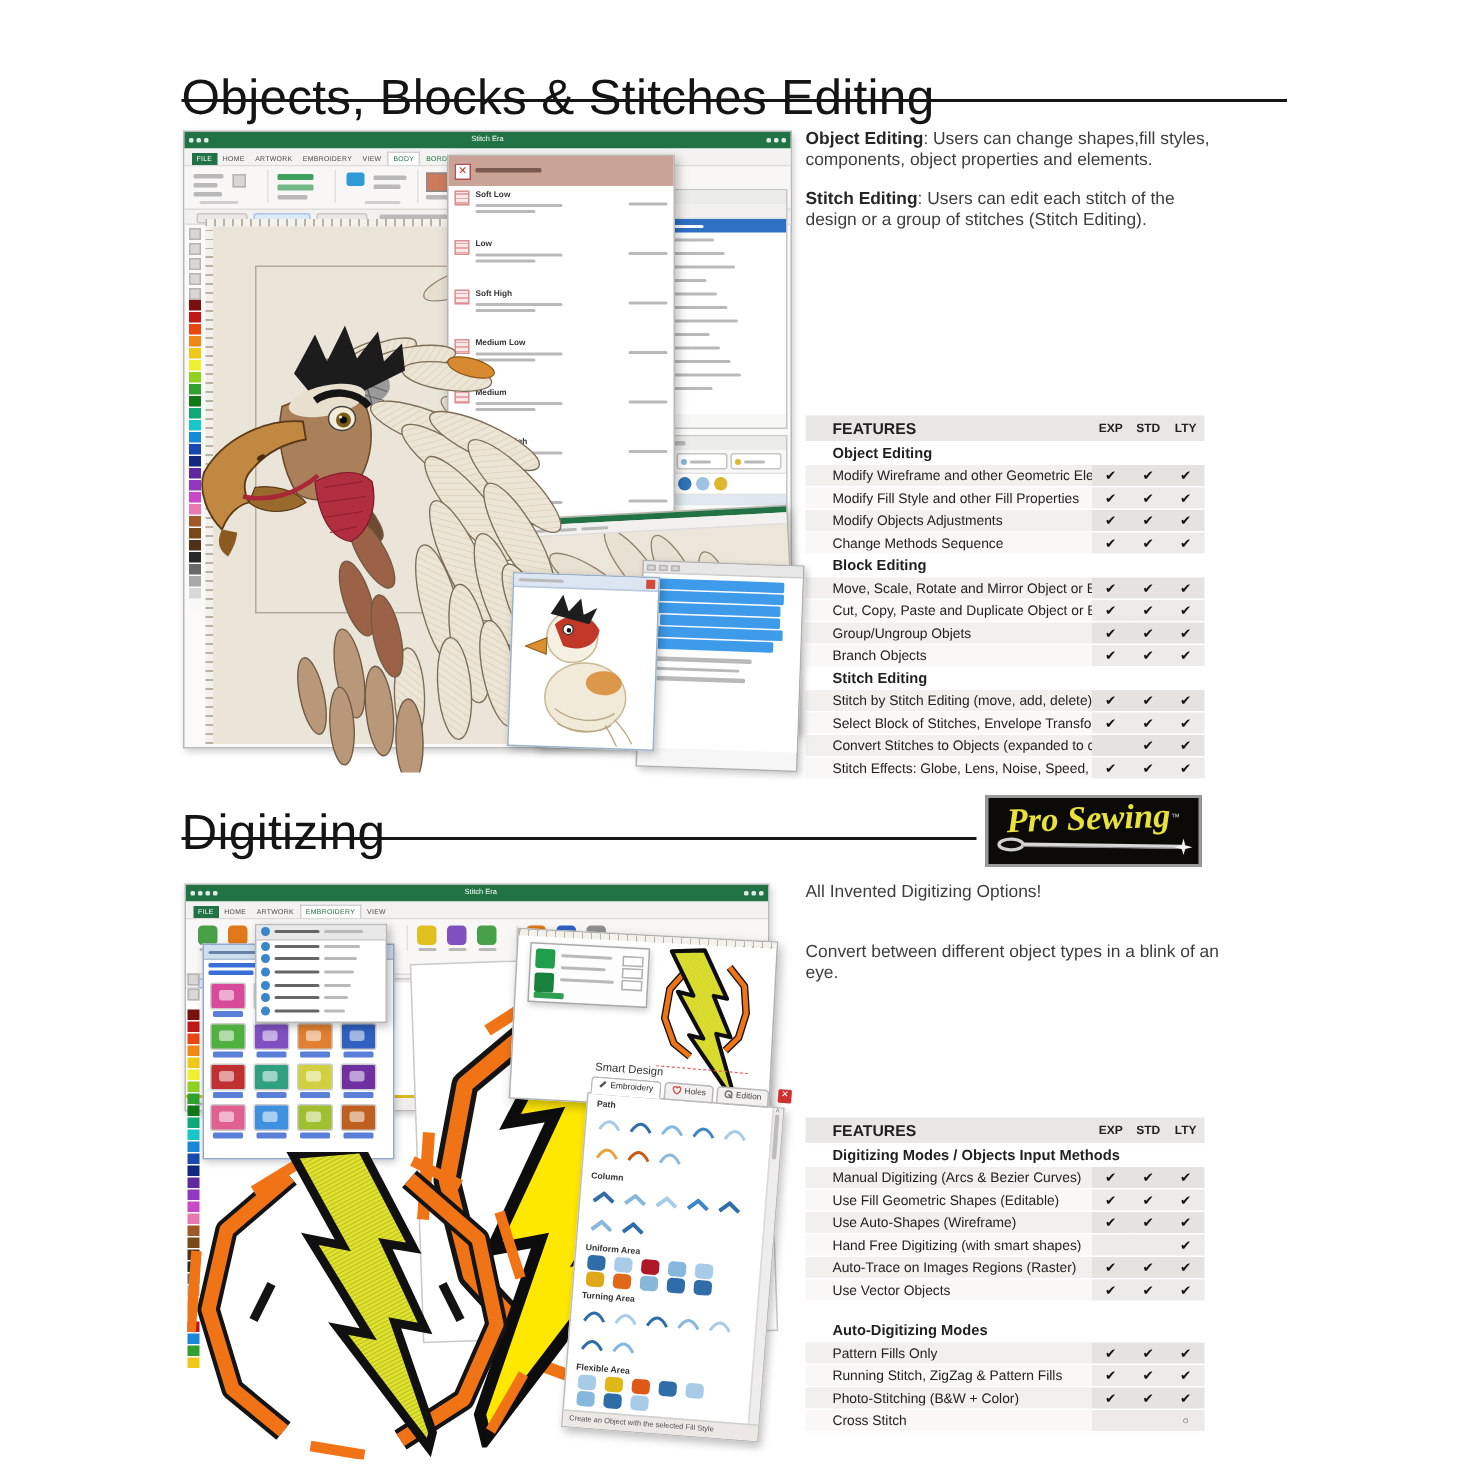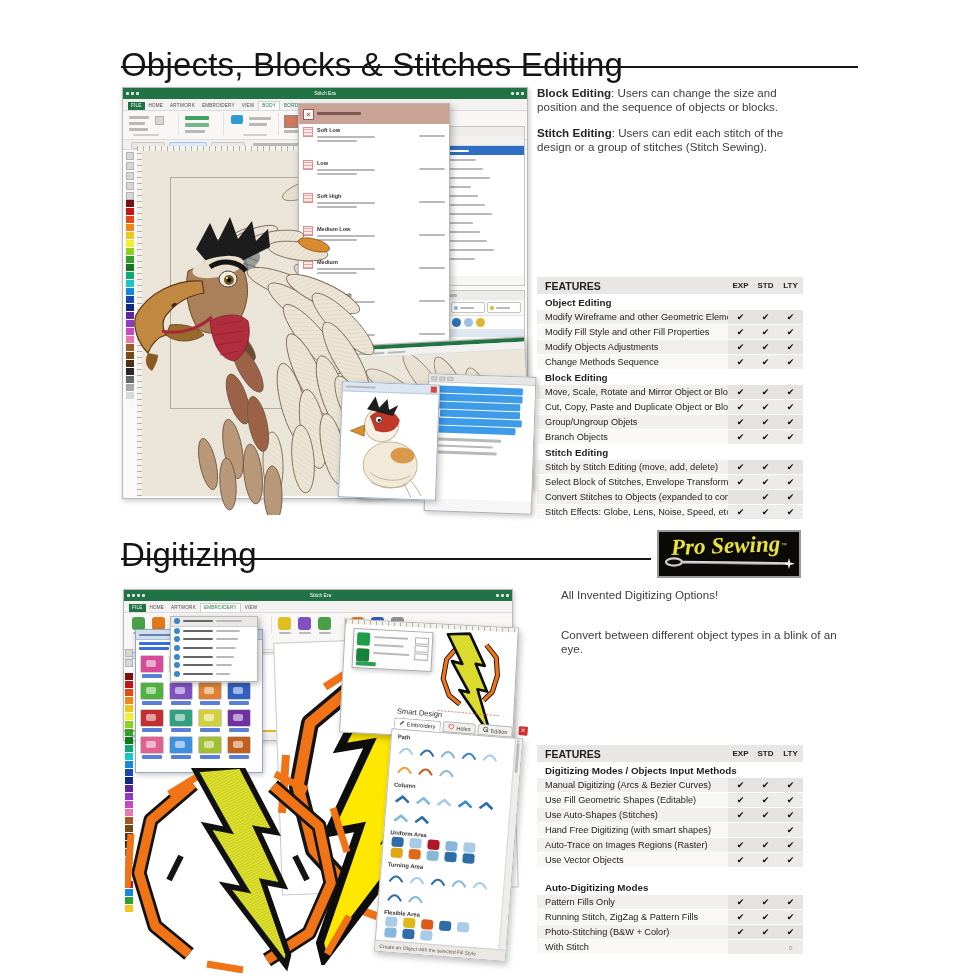--- a/index.html
+++ b/index.html
@@ -15,21 +15,21 @@
   .trow{display:flex;align-items:center;border-bottom:1px solid #fff}
   .thead{background:#e8e7e5;height:17px}
   .thead .tlabel{font-size:10.5px;font-weight:bold;color:#1f1f1f}
   .thead .tcell{font-size:8px;font-weight:bold;color:#1f1f1f}
   .tsec{height:14px;background:#fff}
   .tsec .tlabel{font-size:9.8px;font-weight:bold;color:#1f1f1f}
   .tdata{height:14px}
   .tdata.odd{background:#f1f0ee}
   .tdata.even{background:#f9f8f7}
   .tdata .tcell{background:rgba(0,0,0,.05);align-self:stretch;display:flex;align-items:center;justify-content:center}
-  .tlabel{flex:1;padding-left:8px;font-size:9.2px;white-space:nowrap;color:#222;overflow:hidden}
+  .tlabel{flex:1;padding-left:18px;font-size:9.2px;white-space:nowrap;color:#222;overflow:hidden}
   .tcell{width:25px;text-align:center;font-size:9px;color:#111}
   .tgap{height:12px}
   
   .logo{position:absolute;background:#0c0a07;border:2px solid #9a9a9a;box-sizing:border-box;text-align:center}
   .logo .brand{font-family:"Liberation Serif",serif;font-style:italic;font-weight:bold;font-size:23px;color:#e8e23a;line-height:1;display:inline-block;margin-top:2px;transform:rotate(-2deg)}
   .logo .tm{font-size:6px;color:#cfcfcf;vertical-align:super}
   
   .shot{position:absolute}
   .win{position:absolute;background:#f6f5f3;border:1px solid #b9b9b9;box-sizing:border-box;box-shadow:1px 2px 5px rgba(0,0,0,.22)}
   .tbar{height:11px;background:#217346;display:flex;align-items:center;color:#fff}
@@ -66,22 +66,22 @@
   .blob{width:12px;height:10px;border-radius:3px}
   .sp-status{position:absolute;left:0;right:0;bottom:0;height:10px;background:#ece9e4;border-top:1px solid #cfcfcf;font-size:5px;color:#555;display:flex;align-items:center;padding-left:4px}
 </style>
 </head>
 <body>
 
 <h1 class="h1" style="left:121px;top:26px">Objects, Blocks &amp; Stitches Editing</h1>
 <div class="rule" style="left:121px;top:66px;width:737px"></div>
 
 <div class="textcol" style="left:537px;top:86px;width:280px">
-  <p><b class="lead">Block Editing</b><span>: Users can change the size and position and the sequence of objects or blocks.</span></p>
-  <p><b class="lead">Stitch Editing</b><span>: Users can edit each stitch of the design or a group of stitches (Stitch Sewing).</span></p>
+  <p><b class="lead">Object Editing</b><span>: Users can change shapes,fill styles, components, object properties and elements.</span></p>
+  <p><b class="lead">Stitch Editing</b><span>: Users can edit each stitch of the design or a group of stitches (Stitch Editing).</span></p>
 </div>
 
 <div class="ftable" style="left:537px;top:277px" id="table1">
     <div class="trow thead">
       <div class="tlabel">FEATURES</div>
       <div class="tcell">EXP</div>
       <div class="tcell">STD</div>
       <div class="tcell">LTY</div>
     </div>
     <div class="trow tsec">
@@ -637,21 +637,21 @@
   <span class="brand">Pro Sewing</span><span class="tm">™</span>
   <svg width="134" height="14" viewBox="0 0 134 14" style="display:block;margin:-2px auto 0">
     <ellipse cx="12" cy="7" rx="8" ry="3.6" fill="none" stroke="#cfcfcf" stroke-width="2.2"></ellipse>
     <line x1="20" y1="7" x2="126" y2="8.5" stroke="#d8d8d8" stroke-width="2.6"></line>
     <line x1="20" y1="8.2" x2="126" y2="9.6" stroke="#8a8a8a" stroke-width="0.8"></line>
     <path d="M126,8.5 L131,9 L126,9.5 Z" fill="#eee"></path>
     <path d="M127,3 L128.2,7.5 L133,8.8 L128.2,10 L127,14 L125.8,10 L121,8.8 L125.8,7.5 Z" fill="#ffffff" opacity="0.95"></path>
   </svg>
 </div>
 
-<div class="textcol" style="left:561px;top:588px;width:282px">
+<div class="textcol" style="left:537px;top:588px;width:282px">
   <p>All Invented Digitizing Options!</p>
   <p><br><span>Convert between different object types in a blink of an eye.</span></p>
 </div>
 
 <div class="ftable" style="left:537px;top:745px" id="table2">
     <div class="trow thead">
       <div class="tlabel">FEATURES</div>
       <div class="tcell">EXP</div>
       <div class="tcell">STD</div>
       <div class="tcell">LTY</div>
@@ -665,21 +665,21 @@
       <div class="tcell">✔</div>
       <div class="tcell">✔</div>
     </div>
     <div class="trow tdata even">
       <div class="tlabel">Use Fill Geometric Shapes (Editable)</div>
       <div class="tcell">✔</div>
       <div class="tcell">✔</div>
       <div class="tcell">✔</div>
     </div>
     <div class="trow tdata odd">
-      <div class="tlabel">Use Auto-Shapes (Stitches)</div>
+      <div class="tlabel">Use Auto-Shapes (Wireframe)</div>
       <div class="tcell">✔</div>
       <div class="tcell">✔</div>
       <div class="tcell">✔</div>
     </div>
     <div class="trow tdata even">
       <div class="tlabel">Hand Free Digitizing (with smart shapes)</div>
       <div class="tcell"></div>
       <div class="tcell"></div>
       <div class="tcell">✔</div>
     </div>
@@ -711,21 +711,21 @@
       <div class="tcell">✔</div>
       <div class="tcell">✔</div>
     </div>
     <div class="trow tdata odd">
       <div class="tlabel">Photo-Stitching (B&amp;W + Color)</div>
       <div class="tcell">✔</div>
       <div class="tcell">✔</div>
       <div class="tcell">✔</div>
     </div>
     <div class="trow tdata even">
-      <div class="tlabel">With Stitch</div>
+      <div class="tlabel">Cross Stitch</div>
       <div class="tcell"></div>
       <div class="tcell"></div>
       <div class="tcell" style="font-size: 7px; color: rgb(85, 85, 85);">○</div>
     </div>
   </div>
 
 <div class="shot" style="left:120px;top:583px;width:412px;height:397px">
 
   <div class="win" style="left:3px;top:6px;width:390px;height:152px;background:#fdfdfc">
     <div class="tbar">

